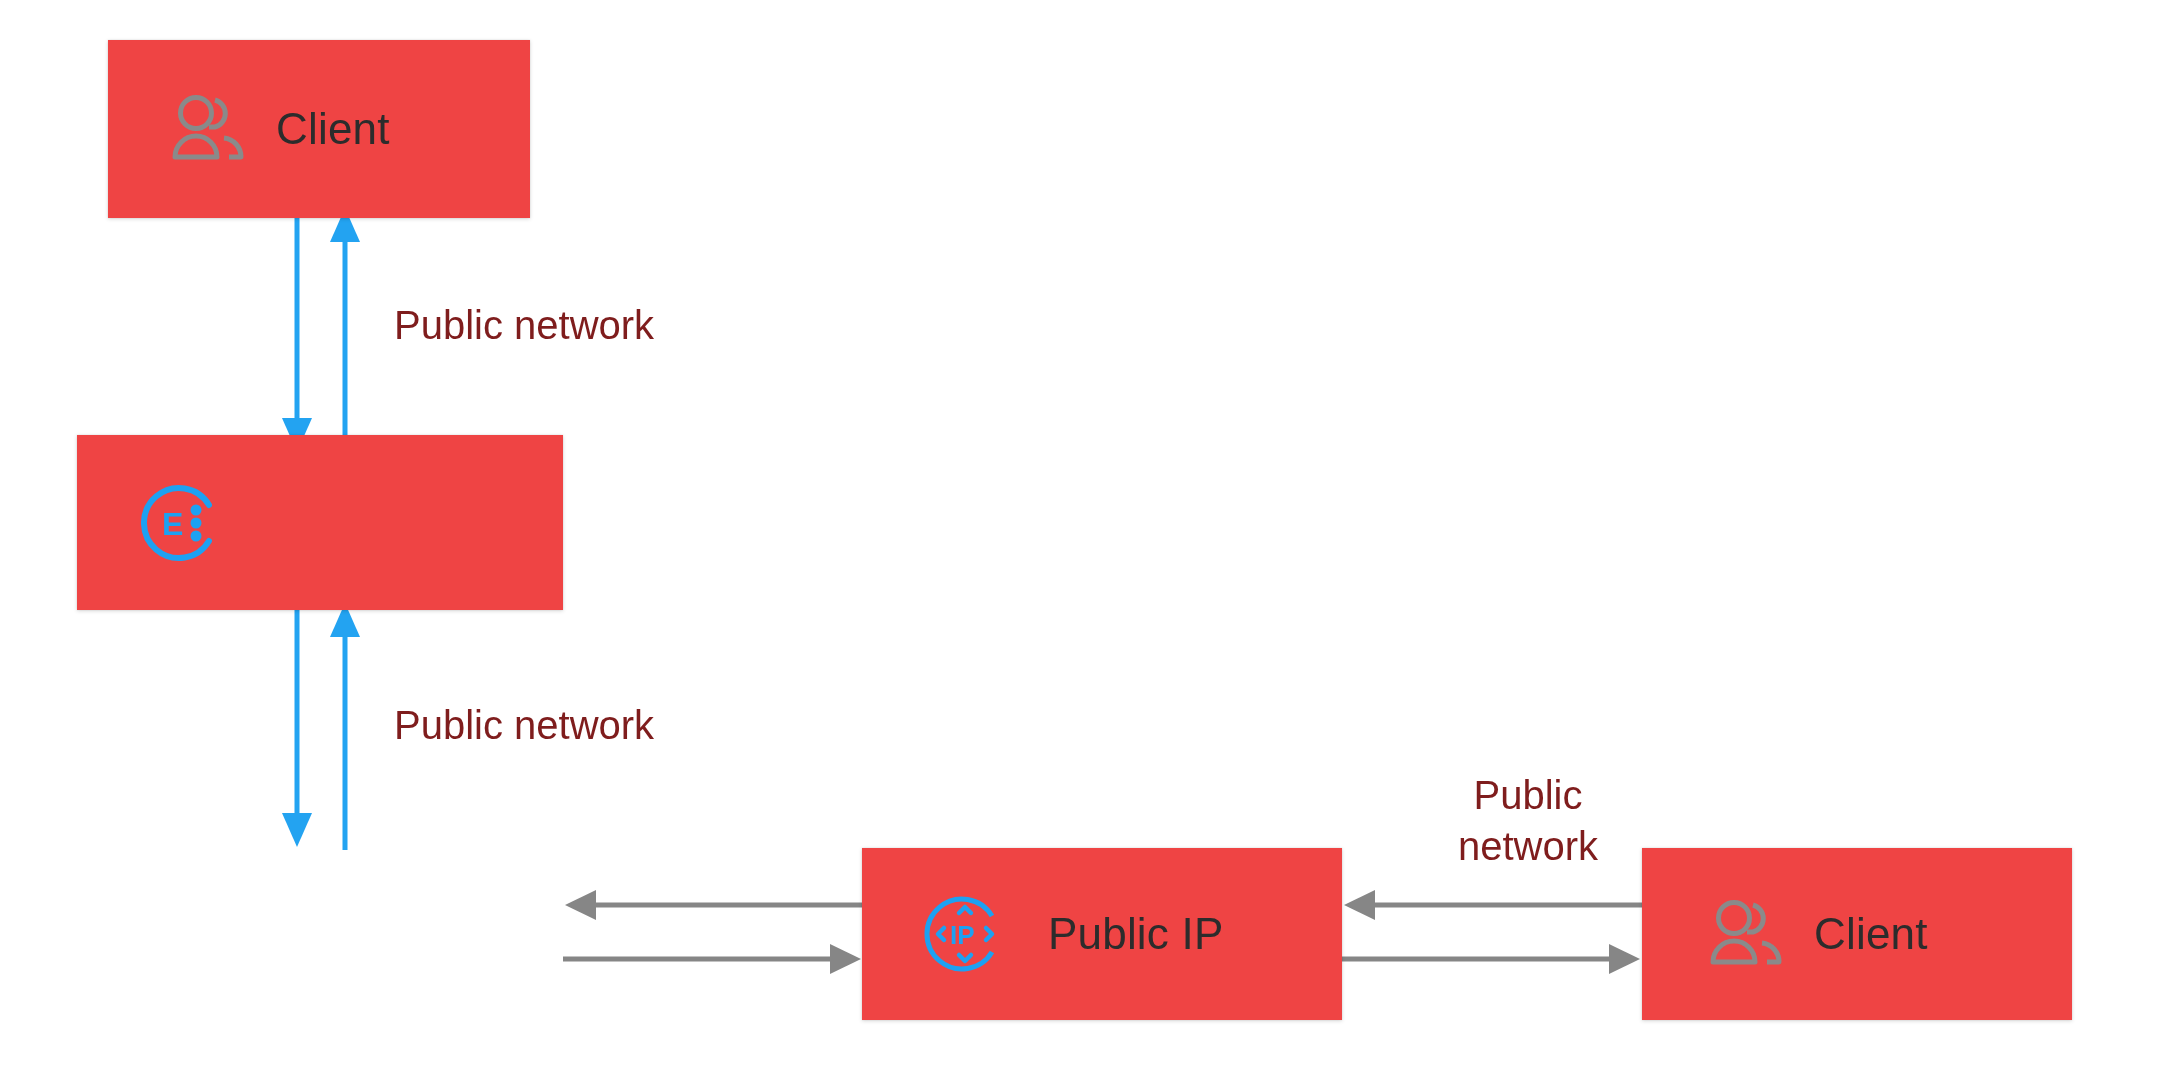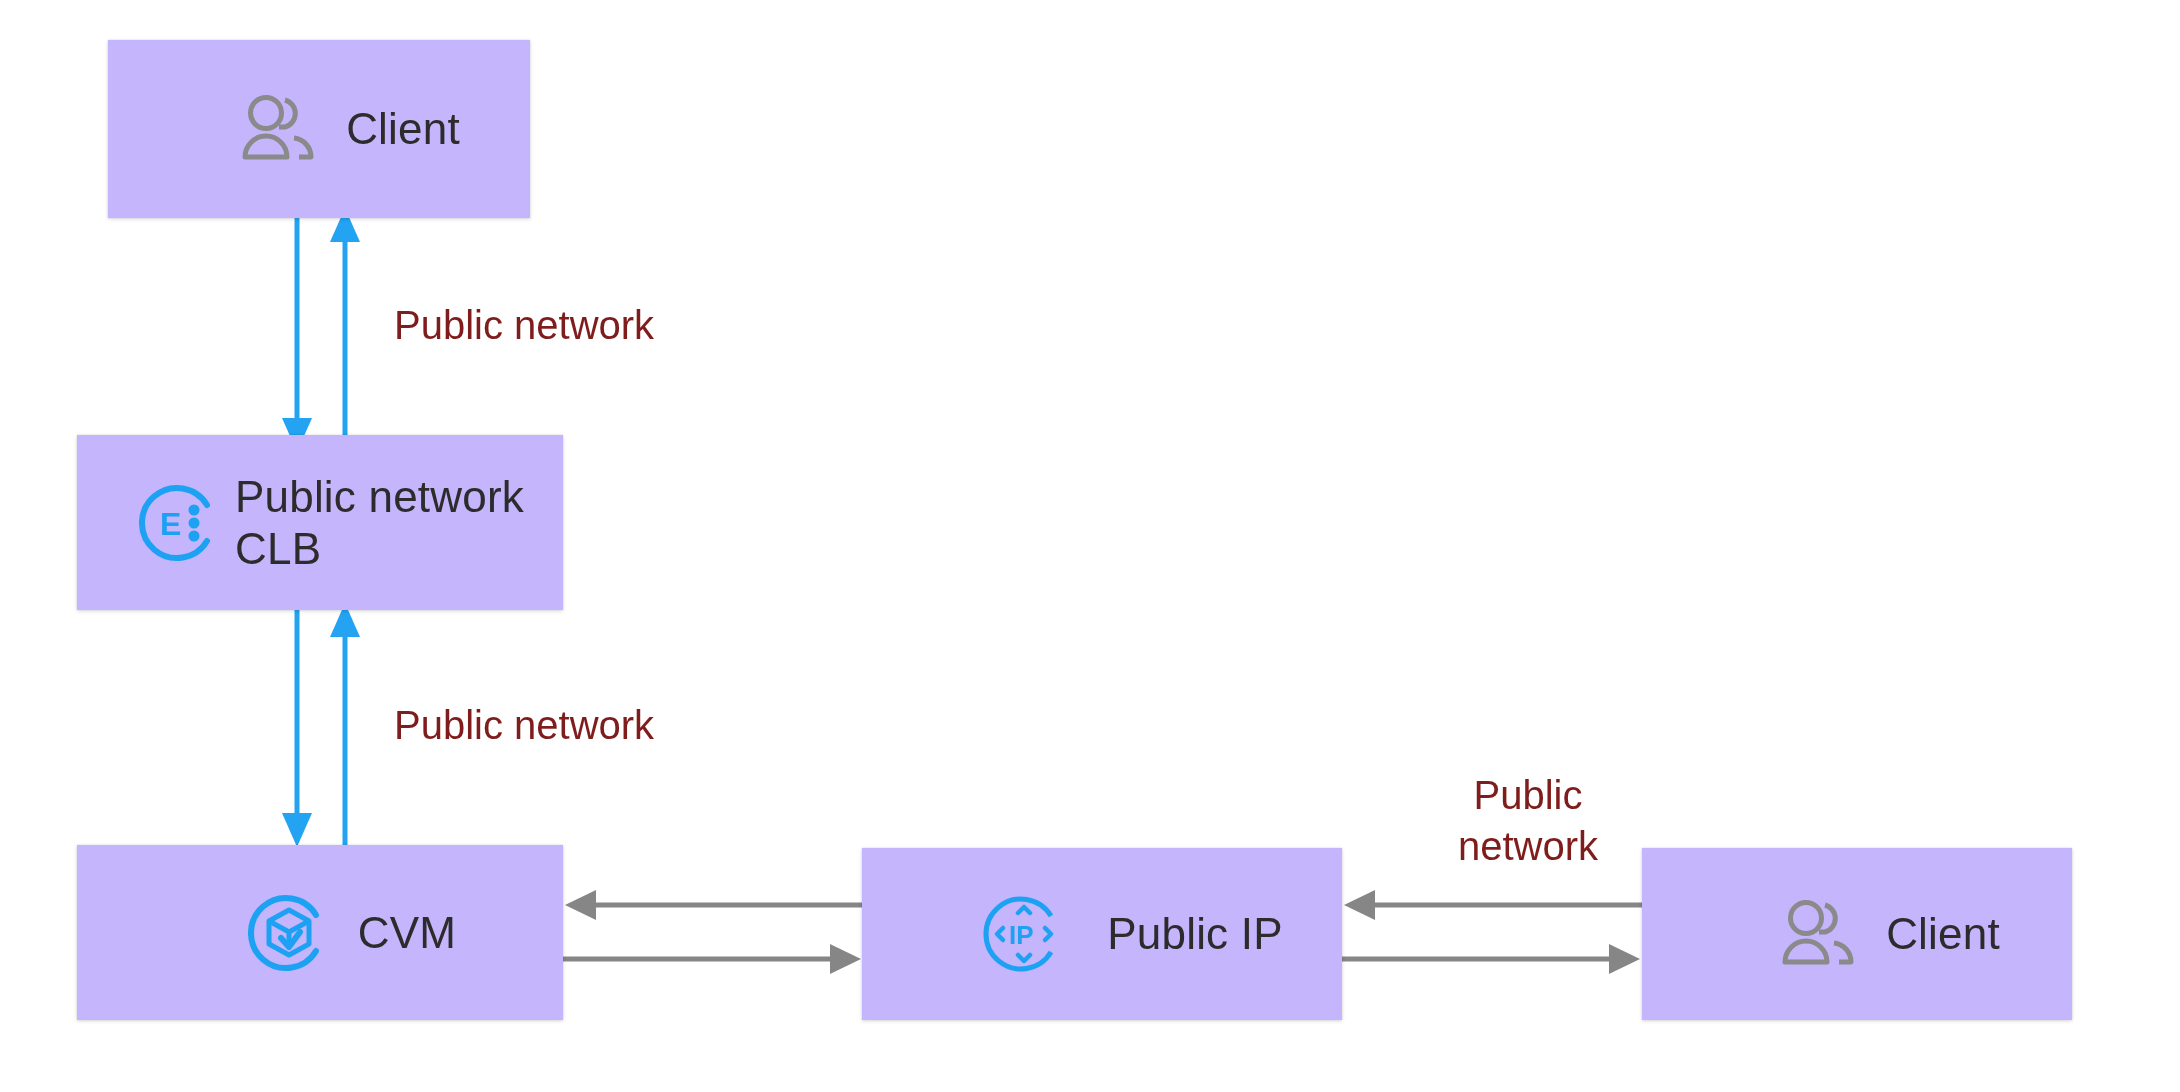--- a/index.html
+++ b/index.html
@@ -15,25 +15,25 @@
     position: relative;
     width: 2180px;
     height: 1092px;
     background: #ffffff;
     overflow: hidden;
   }
 
   
   .node {
     position: absolute;
-    background: #c4b5fd;
+    background: #ef4444;
     box-shadow: 0 1px 4px rgba(0,0,0,0.16), 0 0 1px rgba(0,0,0,0.14);
     display: flex;
     align-items: center;
-    justify-content: center;
+    justify-content: flex-start;
     box-sizing: border-box;
   }
   .node-inner {
     display: flex;
     align-items: center;
     flex-wrap: nowrap;
     white-space: nowrap;
   }
   .node-icon {
     flex: 0 0 auto;
@@ -154,38 +154,23 @@
     <div class="node-inner">
       <span class="node-icon">
         <svg width="82" height="82" viewBox="0 0 82 82">
           <path d="M68 23 A35 35 0 1 0 68 59" fill="none" stroke="#1da1f2" stroke-width="6" stroke-linecap="round"></path>
           <text x="21" y="53" font-family="'Liberation Sans', sans-serif" font-size="32" font-weight="bold" fill="#1da1f2">E</text>
           <circle cx="55" cy="28" r="5.5" fill="#1da1f2"></circle>
           <circle cx="55" cy="41" r="5.5" fill="#1da1f2"></circle>
           <circle cx="55" cy="54" r="5.5" fill="#1da1f2"></circle>
         </svg>
       </span>
-      <span class="node-label wrap" style="margin-left:14px;">Public network CLB</span>
-    </div>
-  </div>
-
-  <div class="node" style="left:77px; top:845px; width:486px; height:175px; padding-left:64px;">
-    <div class="node-inner">
-      <span class="node-icon">
-        <svg width="82" height="82" viewBox="0 0 82 82">
-          <path d="M68 23 A35 35 0 1 0 68 59" fill="none" stroke="#1da1f2" stroke-width="6" stroke-linecap="round"></path>
-          <path d="M41 18 L61 29 L61 52 L41 63 L21 52 L21 29 Z" fill="none" stroke="#1da1f2" stroke-width="5" stroke-linejoin="round"></path>
-          <path d="M21 29 L41 40 L61 29" fill="none" stroke="#1da1f2" stroke-width="5" stroke-linejoin="round"></path>
-          <path d="M41 40 L41 50" fill="none" stroke="#1da1f2" stroke-width="5"></path>
-          <path d="M33 46 L41 55 L52 40" fill="none" stroke="#1da1f2" stroke-width="6" stroke-linecap="round" stroke-linejoin="round"></path>
-        </svg>
-      </span>
-      <span class="node-label" style="margin-left:28px;">CVM</span>
-    </div>
-  </div>
+    </div>
+  </div>
+
 
   <div class="node" style="left:862px; top:848px; width:480px; height:172px; padding-left:62px;">
     <div class="node-inner">
       <span class="node-icon">
         <svg width="82" height="82" viewBox="0 0 82 82">
           <path d="M68 23 A35 35 0 1 0 68 59" fill="none" stroke="#1da1f2" stroke-width="5"></path>
           <text x="26" y="51" font-family="'Liberation Sans', sans-serif" font-size="26" font-weight="bold" fill="#1da1f2">IP</text>
           <path d="M35 20 L41 14 L47 20" fill="none" stroke="#1da1f2" stroke-width="4.5" stroke-linecap="round" stroke-linejoin="round"></path>
           <path d="M35 62 L41 68 L47 62" fill="none" stroke="#1da1f2" stroke-width="4.5" stroke-linecap="round" stroke-linejoin="round"></path>
           <path d="M20 35 L14 41 L20 47" fill="none" stroke="#1da1f2" stroke-width="4.5" stroke-linecap="round" stroke-linejoin="round"></path>

